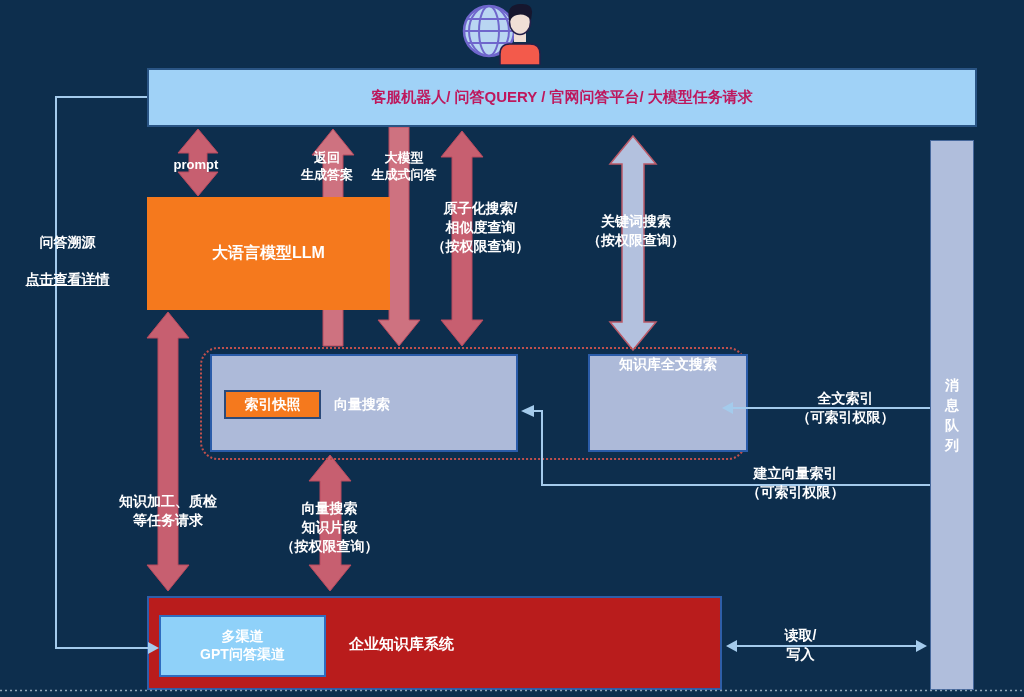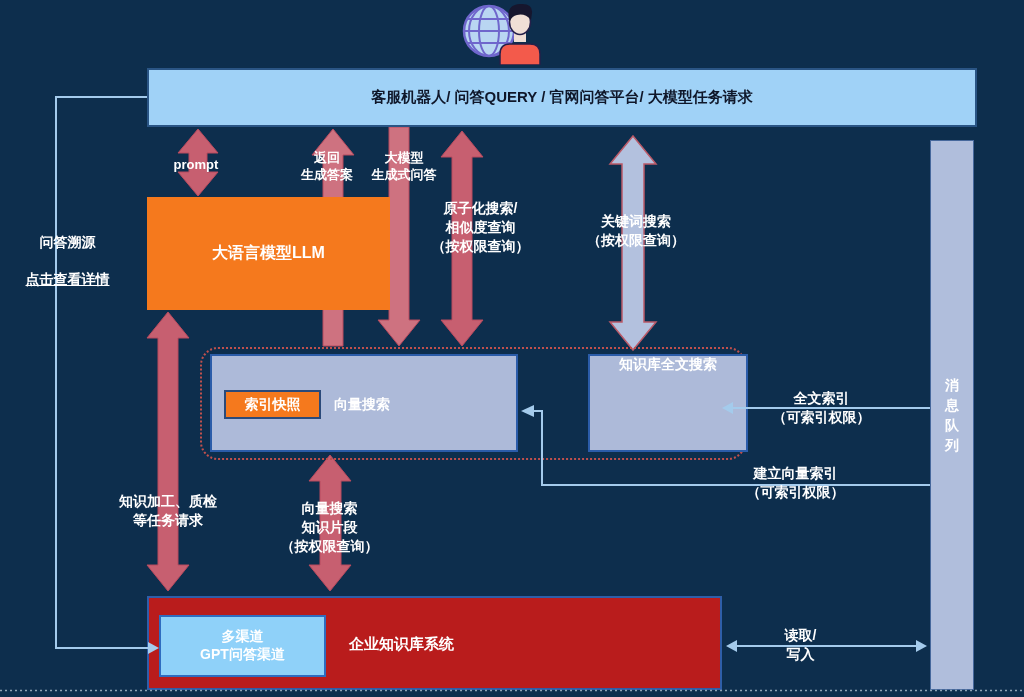--- a/index.html
+++ b/index.html
@@ -6,21 +6,21 @@
   .stage{position:relative;width:1024px;height:697px;background:#0d2e4d;overflow:hidden;
          font-family:"Liberation Sans","DejaVu Sans",sans-serif;}
   .abs{position:absolute;box-sizing:border-box;}
   svg.layer{position:absolute;left:0;top:0;width:1024px;height:697px;pointer-events:none;}
   #arrows{z-index:1;}
   #lines{z-index:3;}
   .box{z-index:2;}
   .lbl{z-index:4;color:#ffffff;font-weight:bold;font-size:14px;text-align:center;line-height:19px;}
   .ml{white-space:pre-line;}
   .banner{left:147px;top:68px;width:830px;height:59px;background:#a0d2f7;border:2px solid #2a5585;
-          display:flex;align-items:center;justify-content:center;color:#0f172a;font-weight:bold;font-size:15px;}
+          display:flex;align-items:center;justify-content:center;color:#be185d;font-weight:bold;font-size:15px;}
   .llm{left:147px;top:197px;width:243px;height:113px;background:#f5791d;display:flex;align-items:center;
        justify-content:center;color:#fff;font-weight:bold;font-size:16px;}
   .dashedGroup{left:200px;top:347px;width:546px;height:113px;border:2px dotted #c0504d;border-radius:18px;}
   .vecbox{left:210px;top:354px;width:308px;height:98px;background:#adbad9;border:2px solid #2b5ca9;padding-left:16px;}
   .snap{left:12px;top:34px;width:97px;height:29px;background:#f5791d;border:2px solid #2b4a7a;
         display:flex;align-items:center;justify-content:center;color:#fff;font-weight:bold;font-size:14px;}
   .vslabel{left:122px;top:40px;color:#fff;font-weight:bold;font-size:14px;}
   .ftbox{left:588px;top:354px;width:160px;height:98px;background:#adbad9;border:2px solid #2b5ca9;
          display:flex;align-items:flex-start;justify-content:center;color:#fff;font-weight:bold;font-size:14px;}
   .queue{left:930px;top:140px;width:44px;height:550px;background:#b0bedc;border:1px solid #46689c;
@@ -123,21 +123,21 @@
   <div class="abs lbl ml" style="left:393px;top:199px;width:175px;">原子化搜索/
 相似度查询
 （按权限查询）</div>
   <div class="abs lbl ml" style="left:551px;top:212px;width:170px;">关键词搜索
 （按权限查询）</div>
   <div class="abs lbl ml" style="left:92px;top:492px;width:152px;">知识加工、质检
 等任务请求</div>
   <div class="abs lbl ml" style="left:242px;top:499px;width:175px;">向量搜索
 知识片段
 （按权限查询）</div>
-  <div class="abs lbl ml" style="left:744px;top:389px;width:155px;">全文索引
+  <div class="abs lbl ml" style="left:768px;top:389px;width:155px;">全文索引
 （可索引权限）</div>
   <div class="abs lbl ml" style="left:713px;top:464px;width:165px;">建立向量索引
 （可索引权限）</div>
   <div class="abs lbl ml" style="left:758px;top:626px;width:85px;">读取/
 写入</div>
 
   <div class="abs trace" style="left:20px;top:234px;width:95px;text-align:center;">问答溯源</div>
   <div class="abs trace" style="left:10px;top:271px;width:115px;text-align:center;text-decoration:underline;">点击查看详情</div>
 
 </div>

